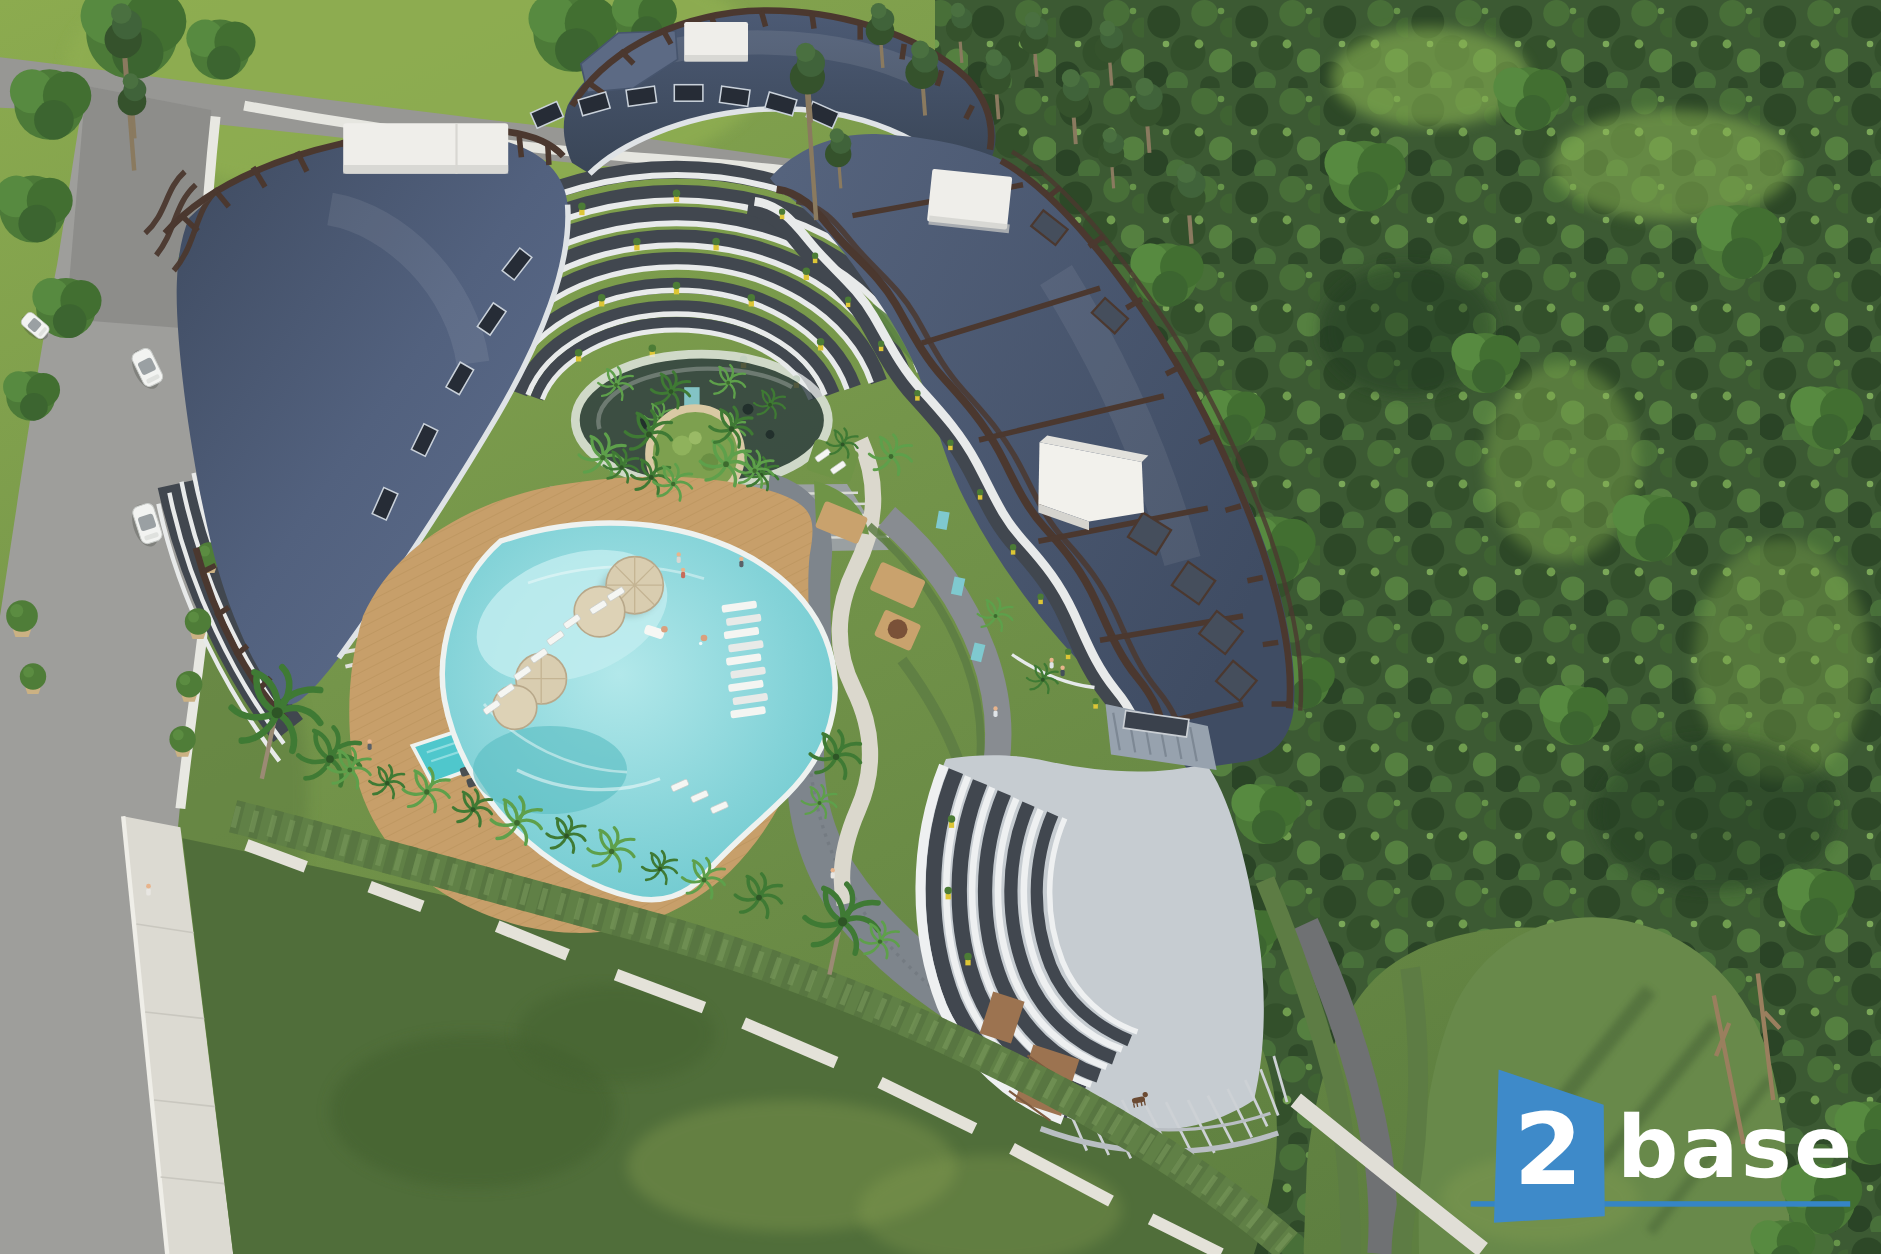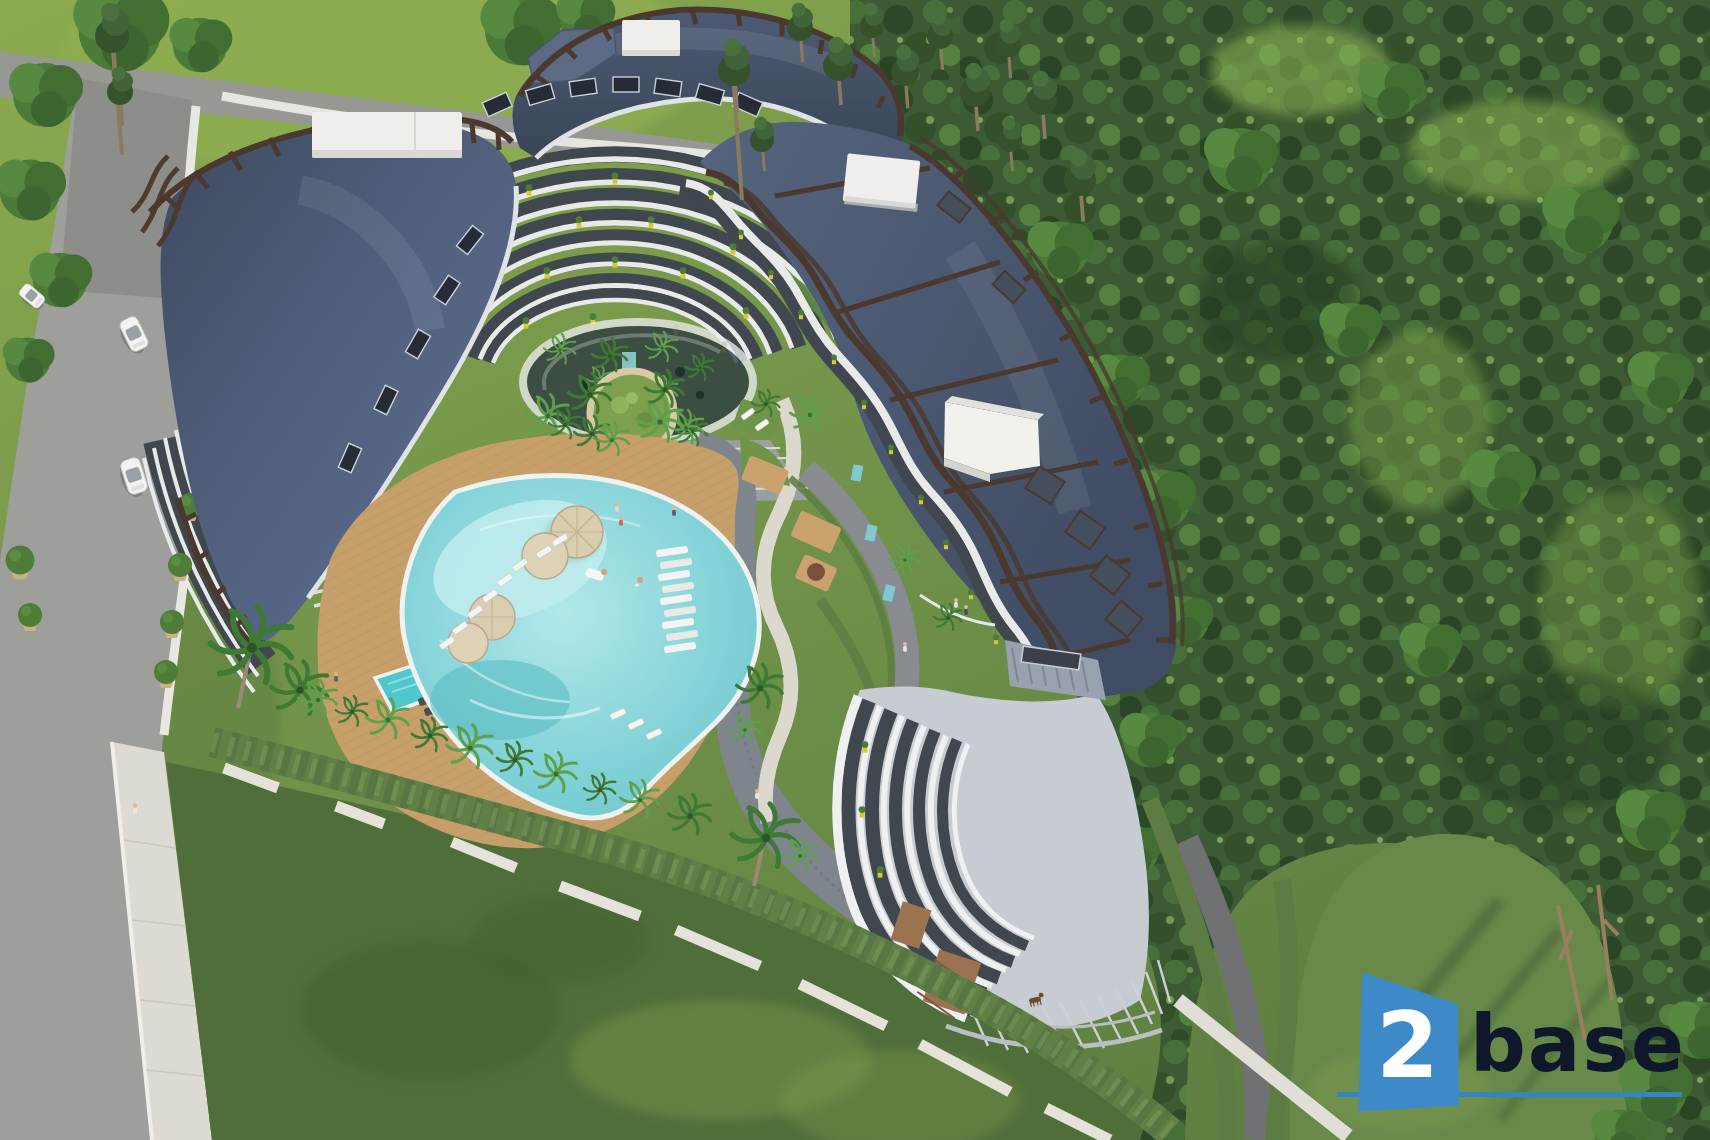--- a/index.html
+++ b/index.html
@@ -7,21 +7,21 @@
          font-family:"DejaVu Sans",sans-serif;background:#6e8f45;}
   .stage svg{position:absolute;left:0;top:0;}
   
   .logo{position:absolute;left:1325px;top:955px;width:380px;height:185px;}
   .logo-line{position:absolute;left:12px;top:137px;width:345px;height:5px;background:#3585c5;}
   .logo-badge{position:absolute;left:30px;top:13px;width:105px;height:145px;background:#3e8ac9;
               clip-path:polygon(7% 3%,98% 25%,99% 95%,3% 99%);}
   .logo-num{position:absolute;left:50%;top:54%;transform:translate(-50%,-50%);
             font-size:90px;font-weight:bold;color:#ffffff;line-height:1;}
   .logo-word{position:absolute;left:145px;top:50px;font-size:78px;font-weight:bold;
-             color:#0f172a;letter-spacing:2px;line-height:1;}
+             color:#ffffff;letter-spacing:2px;line-height:1;}
 </style>
 </head>
 <body>
 
 <div class="stage">
 <svg width="1710" height="1140" viewBox="0 0 1710 1140">
 <defs>
   <linearGradient id="gg" x1="0" y1="0" x2="0.7" y2="1">
     <stop offset="0" stop-color="#8cab4f"></stop>
           <stop offset="0.45" stop-color="#74954a"></stop>

